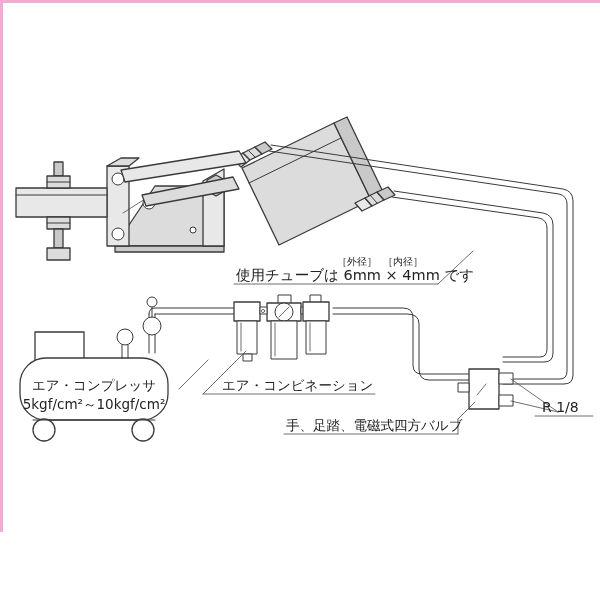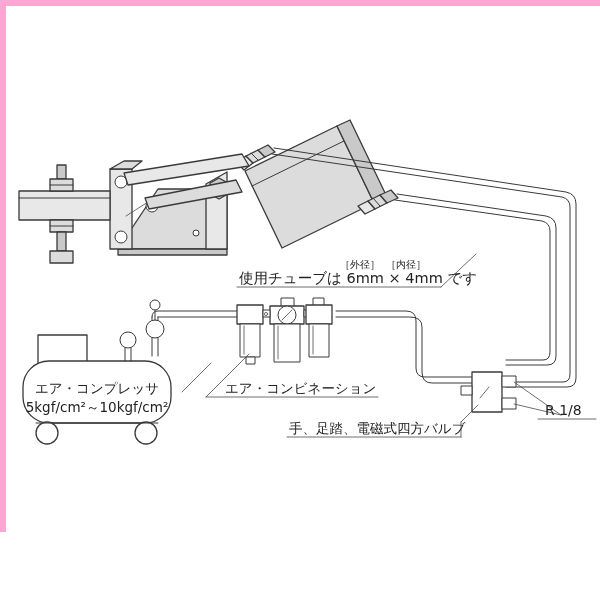--- a/index.html
+++ b/index.html
@@ -12,21 +12,21 @@
     height: 600px;
     font-family: "Liberation Sans", sans-serif;
     overflow: hidden;
   }
   #diagram-root {
     position: relative;
     width: 600px;
     height: 532px;
     background: #b91c1c;
     box-sizing: border-box;
-    border: 6px solid #f9a8d4;
+    border: 3px solid #f9a8d4;
   }
   svg.canvas {
     position: absolute;
     left: 0;
     top: 0;
     width: 600px;
     height: 600px;
     display: block;
   }
   

